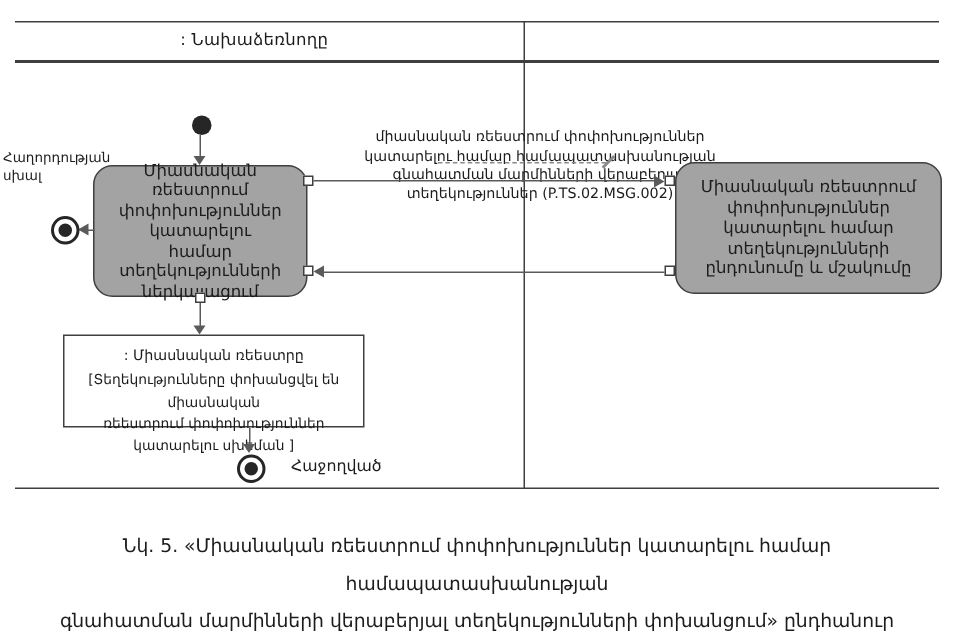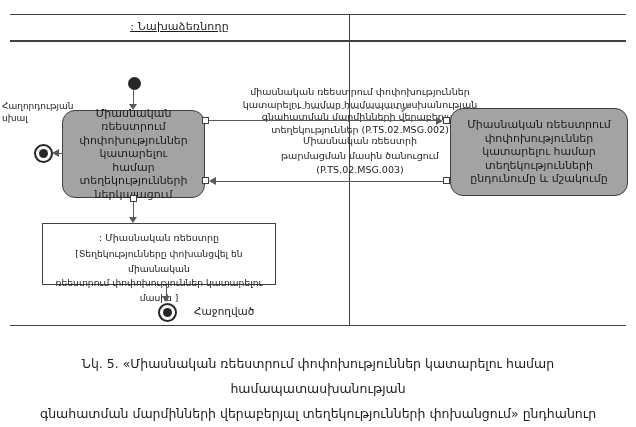--- a/index.html
+++ b/index.html
@@ -131,21 +131,21 @@
 </head>
 <body>
 
 <div class="abs" style="left:0; top:0; width:636px; height:427px;">
 
   <div class="abs hline" style="left:10px; top:14px; width:616px;"></div>
   <div class="abs hline" style="left:10px; top:40px; width:616px; height:2px;"></div>
   <div class="abs hline" style="left:10px; top:325px; width:616px;"></div>
   <div class="abs vline" style="left:349px; top:14px; height:312px;"></div>
 
-  <div class="abs lane-header" style="left:10px; top:20px; width:339px;text-decoration:underline;">: Նախաձեռնողը</div>
+  <div class="abs lane-header" style="left:0; top:20px; width:339px;">: Նախաձեռնողը</div>
 
   <div class="abs note-text" style="left:240px; top:49px; width:240px;margin-top:37px;">միասնական ռեեստրում փոփոխություններ
 կատարելու համար համապատասխանության
 գնահատման մարմինների վերաբերյալ
 տեղեկություններ (P.TS.02.MSG.002)</div>
 
   <div class="abs initial-node" style="left:128px; top:77px;"></div>
   <div class="abs arrow-line-v" style="left:133px; top:90px; height:14px;"></div>
   <div class="abs head-down" style="left:129px; top:104px;"></div>
 
@@ -165,41 +165,38 @@
   <div class="abs pin" style="left:130px; top:195px;"></div>
   <div class="abs pin" style="left:443px; top:117px;"></div>
   <div class="abs pin" style="left:443px; top:177px;"></div>
 
   <div class="abs strike-dash" style="left:292px; top:108px; width:112px;"></div>
   <div class="abs strike-slash" style="left:400px; top:107px;"></div>
 
   <div class="abs arrow-line-h" style="left:209px; top:120px; width:227px;"></div>
   <div class="abs head-right" style="left:436px; top:117px;"></div>
 
-  <div class="abs flow-label" style="left:262px; top:134px; width:196px;">Միասնական ռեեստրի
-թարմացման մասին ծանուցում
-(P.TS.02.MSG.003)</div>
 
   <div class="abs arrow-line-h" style="left:216px; top:181px; width:227px;"></div>
   <div class="abs head-left" style="left:209px; top:177px;"></div>
 
   <div class="abs small-label" style="left:2px; top:100px; width:66px;">Հաղորդության
 սխալ</div>
   <div class="abs arrow-line-h" style="left:58px; top:153px; width:5px;"></div>
   <div class="abs head-left" style="left:52px; top:149px;"></div>
   <div class="abs final-outer" style="left:34px; top:144px;"></div>
   <div class="abs final-inner" style="left:39px; top:149px;"></div>
 
   <div class="abs arrow-line-v" style="left:133px; top:202px; height:16px;"></div>
   <div class="abs head-down" style="left:129px; top:217px;"></div>
 
-  <div class="abs object-node" style="left:42px; top:223px; width:234px; height:62px;">
+  <div class="abs object-node" style="left:42px; top:223px; width:201px; height:62px;">
     <div class="object-title">: Միասնական ռեեստրը</div>
     <div class="object-state">[Տեղեկությունները փոխանցվել են միասնական
-ռեեստրում փոփոխություններ կատարելու մասին ]</div>
+ռեեստրում փոփոխություններ կատարելու սխեման ]</div>
   </div>
 
   <div class="abs arrow-line-v" style="left:166px; top:285px; height:12px;"></div>
   <div class="abs head-down" style="left:162px; top:296px;"></div>
 
   <div class="abs final-outer" style="left:158px; top:303px;"></div>
   <div class="abs final-inner" style="left:163px; top:308px;"></div>
   <div class="abs success-label" style="left:194px; top:305px;">Հաջողված</div>
 
   <div class="abs caption" style="left:0; top:351px;">Նկ. 5. «Միասնական ռեեստրում փոփոխություններ կատարելու համար համապատասխանության

